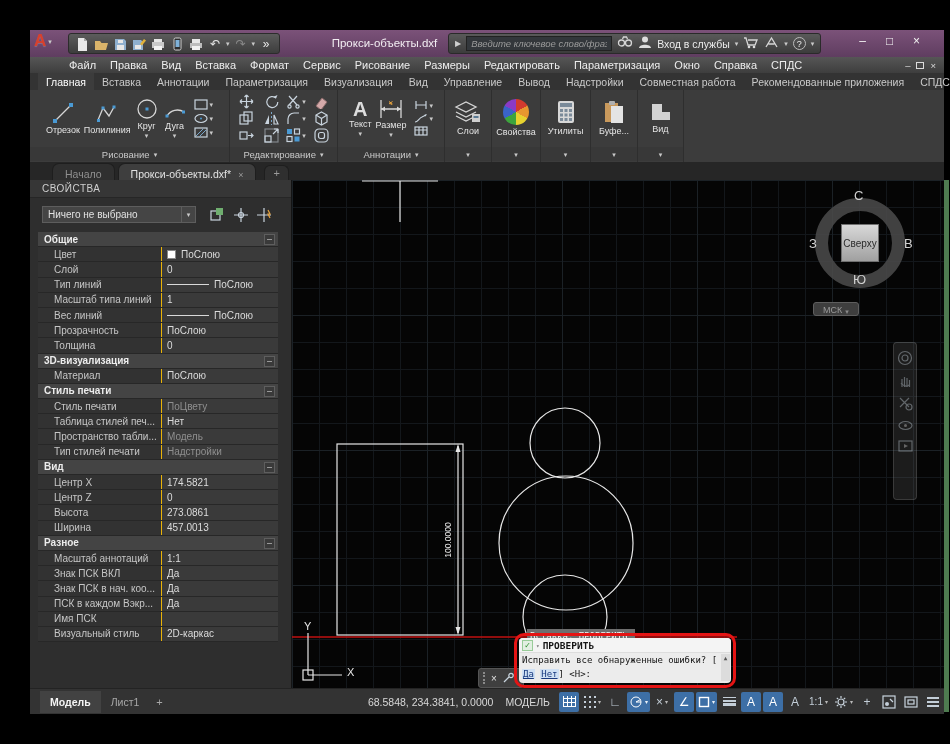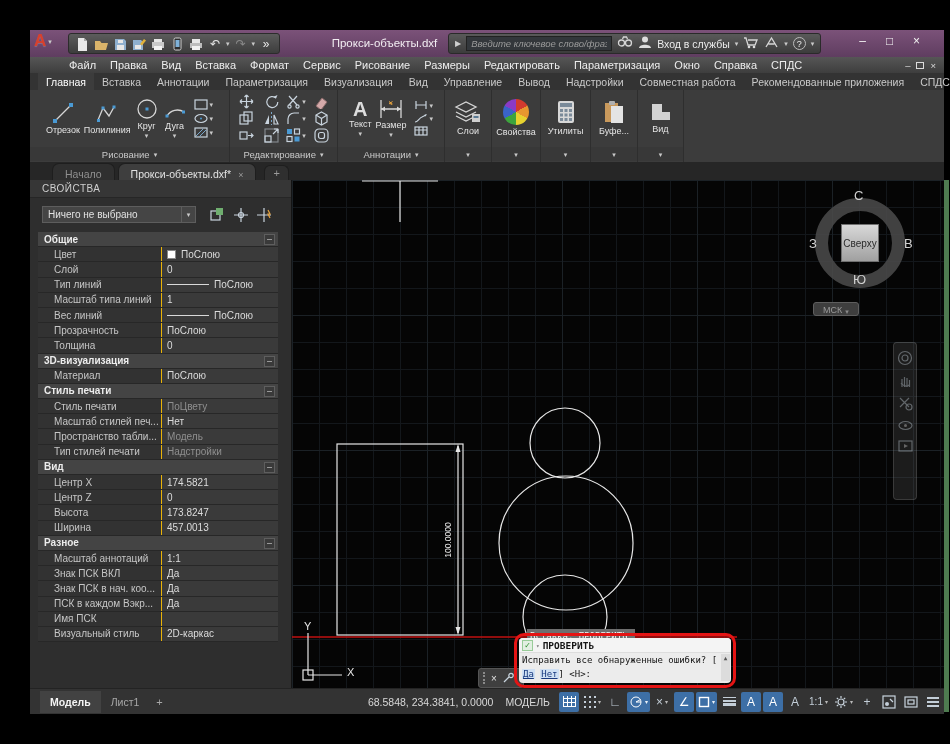--- a/index.html
+++ b/index.html
@@ -678,21 +678,21 @@
 
           <span class="lab">Стиль печати</span>
           <span class="val gray">
 
             <span>ПоЦвету</span>
           </span>
         </div>
 
         <div class="pentry">
 
-          <span class="lab">Масштаб стилей печ...</span>
+          <span class="lab">Таблица стилей печ...</span>
           <span class="val">
 
             <span>Нет</span>
           </span>
         </div>
 
         <div class="pentry">
 
           <span class="lab">Пространство табли...</span>
           <span class="val gray">
@@ -733,21 +733,21 @@
 
             <span>0</span>
           </span>
         </div>
 
         <div class="pentry">
 
           <span class="lab">Высота</span>
           <span class="val">
 
-            <span>173.8247</span>
+            <span>273.0861</span>
           </span>
         </div>
 
         <div class="pentry">
 
           <span class="lab">Ширина</span>
           <span class="val">
 
             <span>457.0013</span>
           </span>

